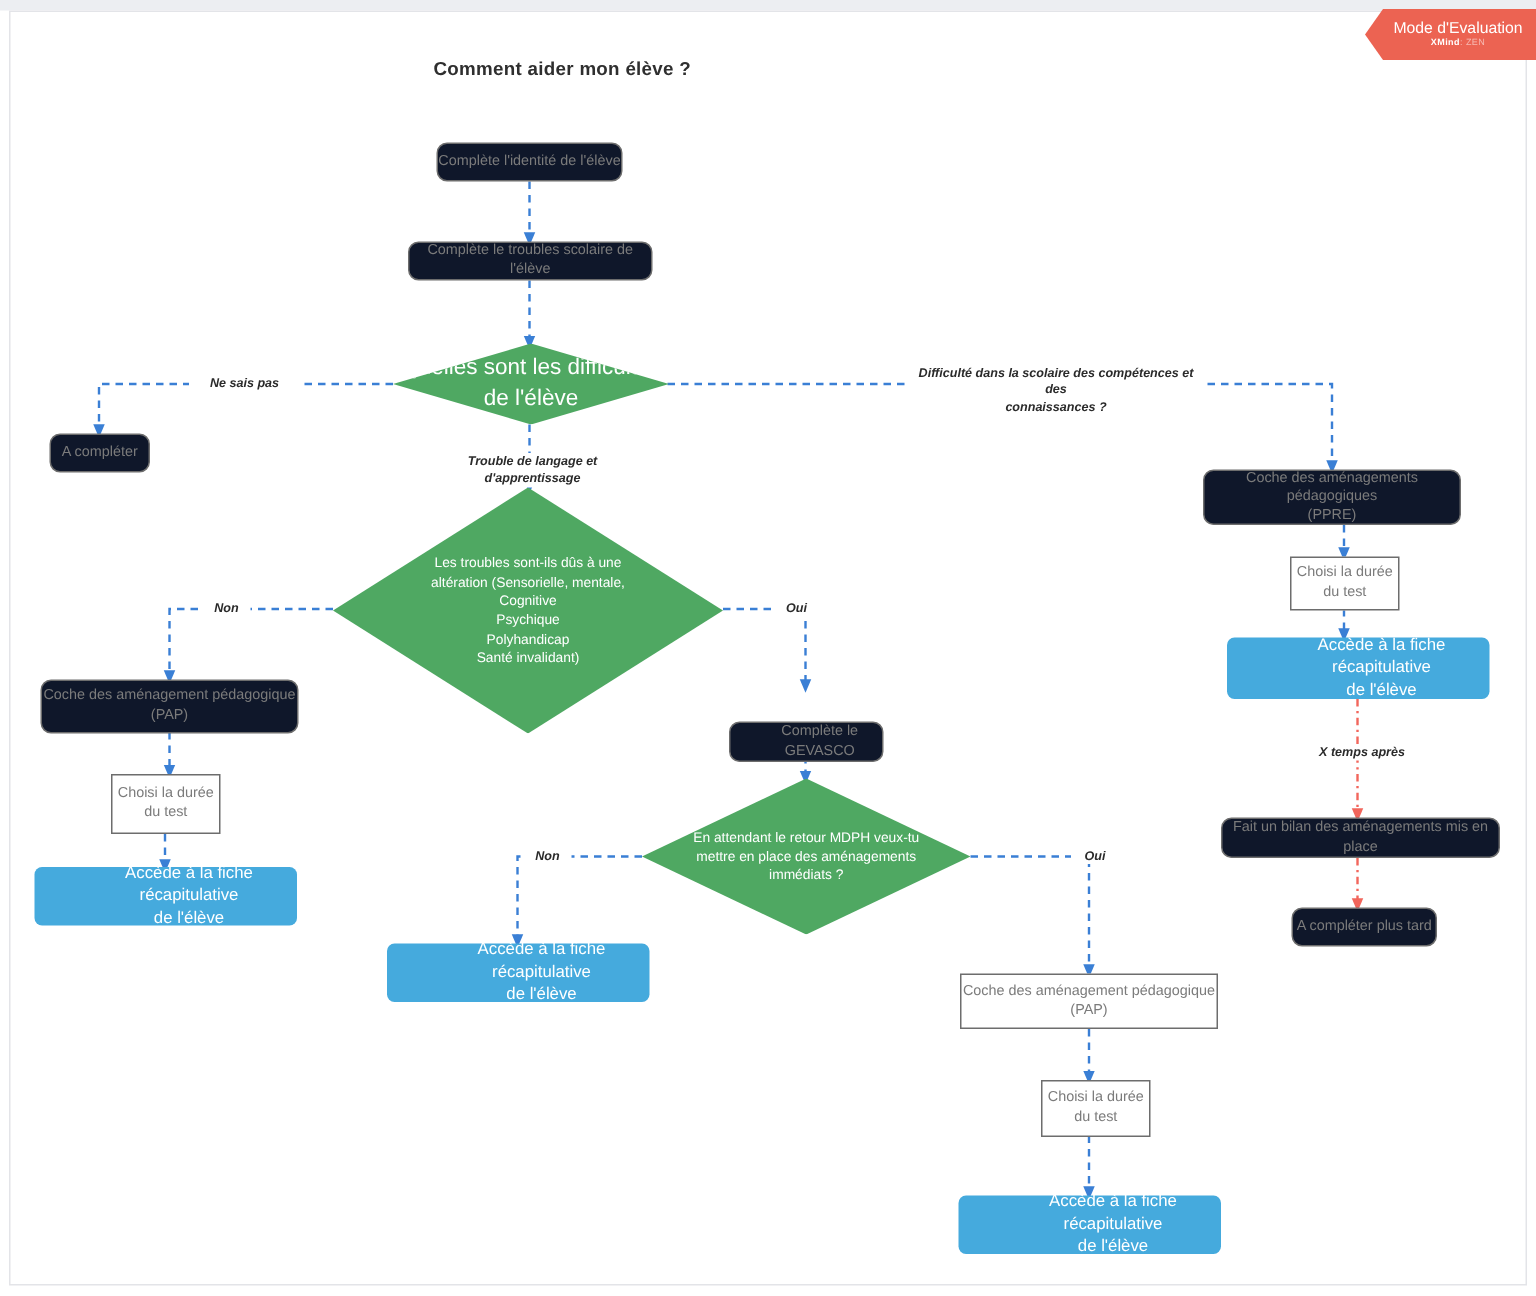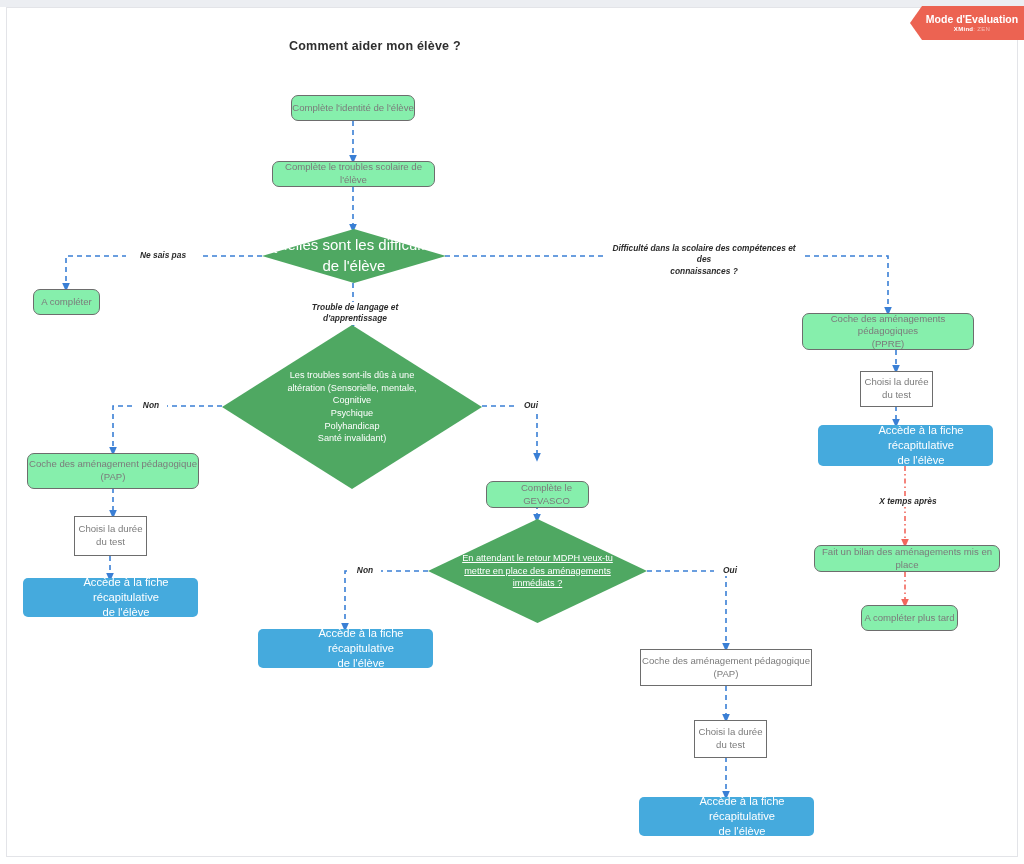--- a/index.html
+++ b/index.html
@@ -52,21 +52,21 @@
     display: flex;
     align-items: center;
     justify-content: center;
     text-align: center;
     line-height: 1.32;
     white-space: pre-line;
   }
   .node.rounded {
     border: 1.4px solid #6d6d6d;
     border-radius: 7px;
-    background: #86efac;
+    background: #0f172a;
     color: #7b7b7b;
     font-size: 9.6px;
   }
   .node.square {
     border: 1.4px solid #6d6d6d;
     border-radius: 0px;
     background: #ffffff;
     color: #7b7b7b;
     font-size: 9.6px;
   }
@@ -127,21 +127,21 @@
     color: #ffffff;
     display: flex;
     flex-direction: column;
     align-items: center;
     justify-content: center;
     padding-left: 10px;
     box-sizing: border-box;
   }
   #badge .b-title {
     font-size: 10.5px;
-    font-weight: bold;
+    font-weight: normal;
     line-height: 1.1;
   }
   #badge .b-sub {
     font-size: 6px;
     font-weight: bold;
     letter-spacing: .3px;
     margin-top: 1px;
   }
   #badge .b-sub .zen { opacity: .55; font-weight: normal; }
 </style>
@@ -229,21 +229,21 @@
 (PAP)</div>
 
   <div class="node square" style="left:74px; top:516px; width:73px; height:40px;">Choisi la durée
 du test</div>
 
   <div class="node blue" style="left:23px; top:578px; width:175px; height:39px;">Accède à la fiche récapitulative
 de l'élève</div>
 
   <div class="node rounded" style="left:486px; top:481px; width:103px; height:27px;padding-left:18px;">Complète le GEVASCO</div>
 
-  <div class="diamond" style="left:428px; top:519px; width:219px; height:104px; font-size:9.2px;text-decoration:underline;">En attendant le retour MDPH veux-tu
+  <div class="diamond" style="left:428px; top:519px; width:219px; height:104px; font-size:9.2px;">En attendant le retour MDPH veux-tu
 mettre en place des aménagements
 immédiats ?</div>
 
   <div class="node blue" style="left:258px; top:629px; width:175px; height:39px;">Accède à la fiche récapitulative
 de l'élève</div>
 
   <div class="node square" style="left:640px; top:649px; width:172px; height:37px;">Coche des aménagement pédagogique
 (PAP)</div>
 
   <div class="node square" style="left:694px; top:720px; width:73px; height:38px;">Choisi la durée

